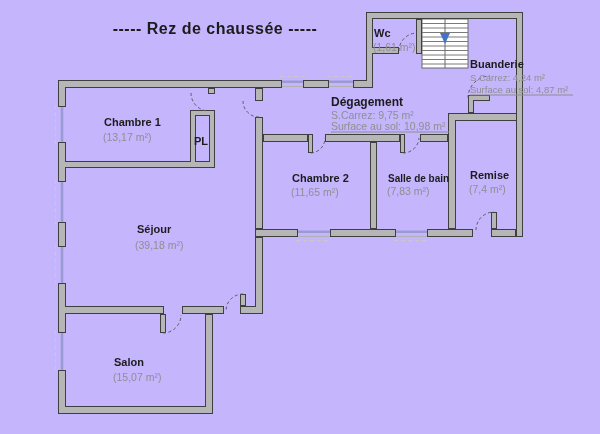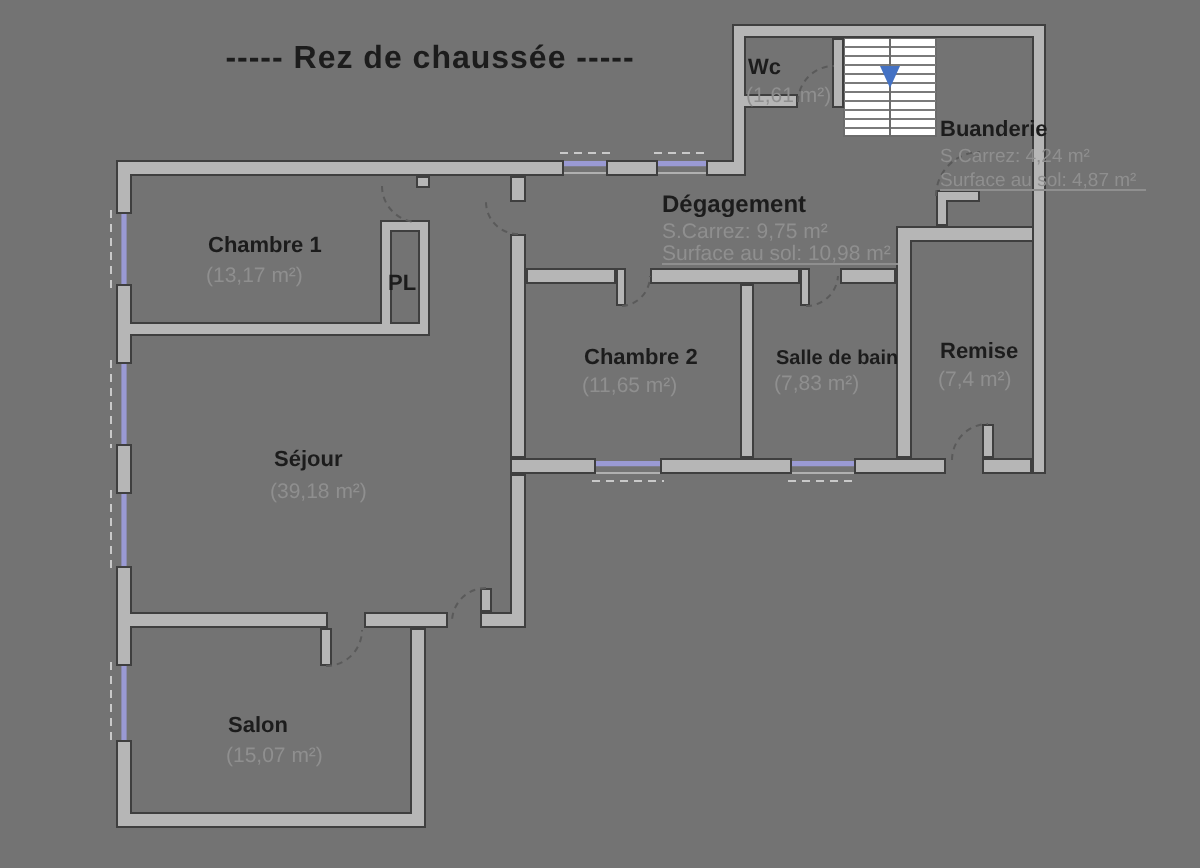--- a/index.html
+++ b/index.html
@@ -1,17 +1,17 @@
 <!DOCTYPE html>
 <html style="--wall_line: #3f3f3f; --wall_fill: #b6b6b6; --window_blue: #9a9ad4; --stair_arrow: #4472c4; --door_arc: #5a5a5a; --room_name: #1c1c1c; --room_area: #8f8f8f;"><head>
 <meta charset="utf-8">
 <style>
   html,body{margin:0;padding:0;background:#ffffff;}
   .canvas{
-    position:relative;width:600px;height:434px;background:#737373;overflow:hidden;
+    position:relative;width:600px;height:434px;background:#c4b5fd;overflow:hidden;
     font-family:"Liberation Sans", sans-serif;
   }
   svg{display:block;}
   #walls rect{fill:var(--wall_line,#3f3f3f);}
   #walls-inner rect{fill:var(--wall_fill,#b6b6b6);}
   .stair-box{fill:#ffffff;stroke:#6b6b6b;stroke-width:1;}
   .stair-lines{stroke:#7a7a7a;stroke-width:1;fill:none;}
   .stair-center{stroke:#6b6b6b;stroke-width:1;}
   .stair-arrow{fill:var(--stair_arrow,#4472c4);}
   .window{stroke:var(--window_blue,#9a9ad4);stroke-width:2.6;fill:none;}

